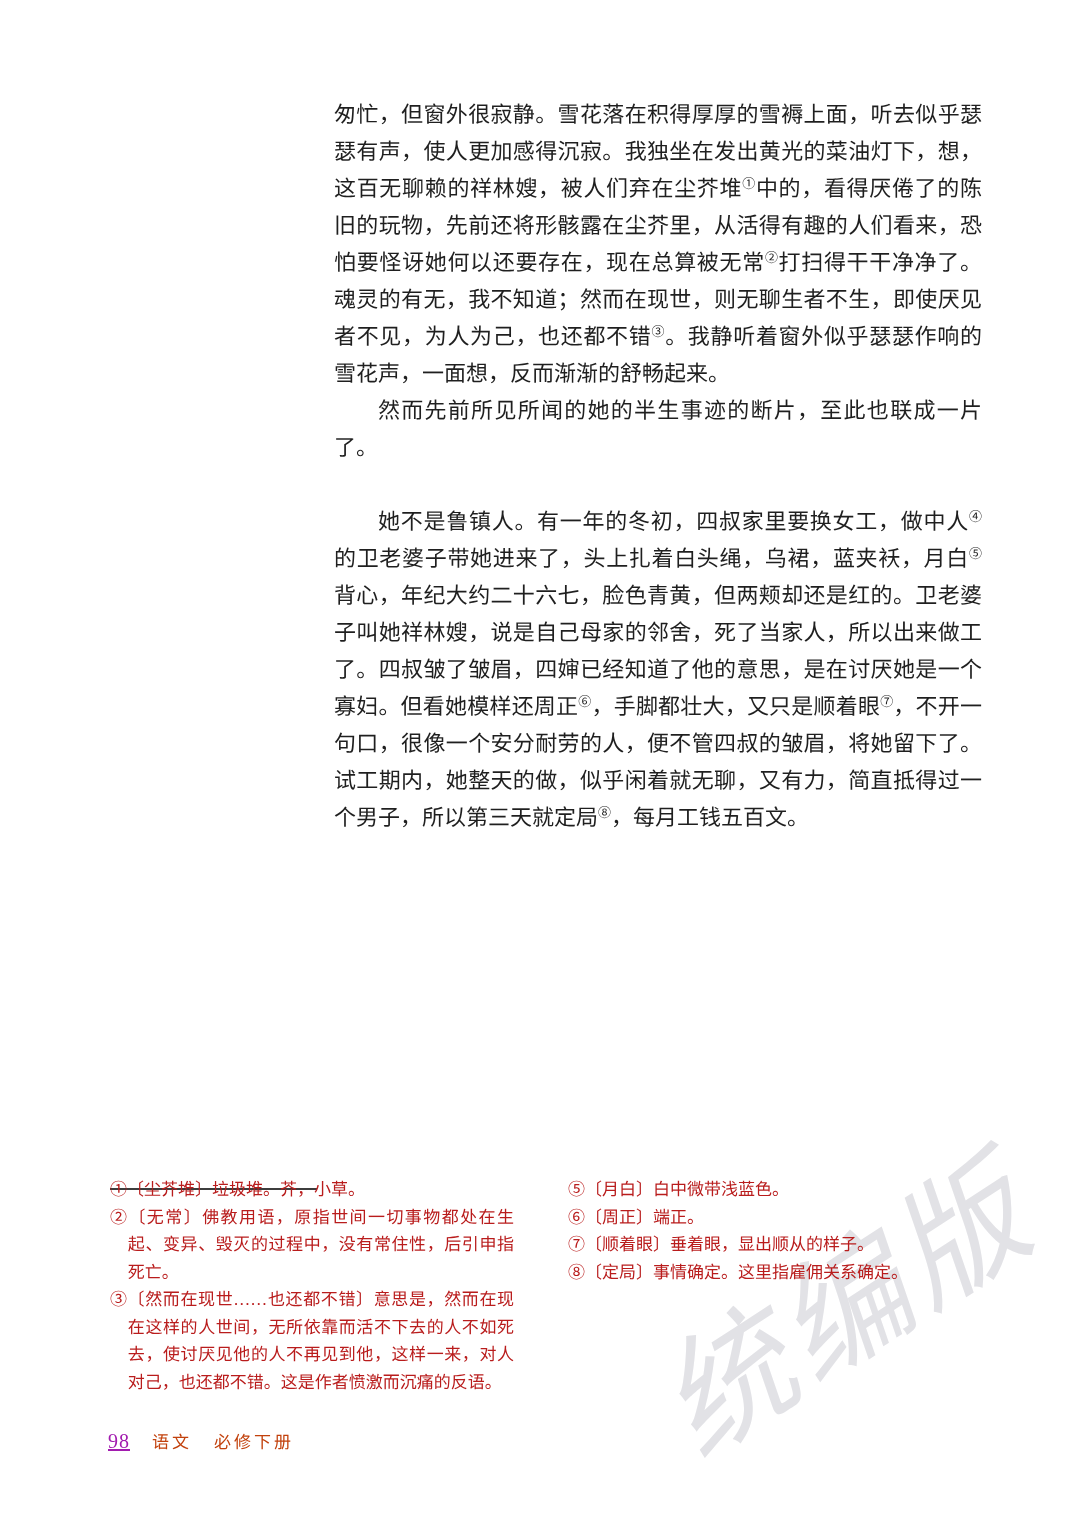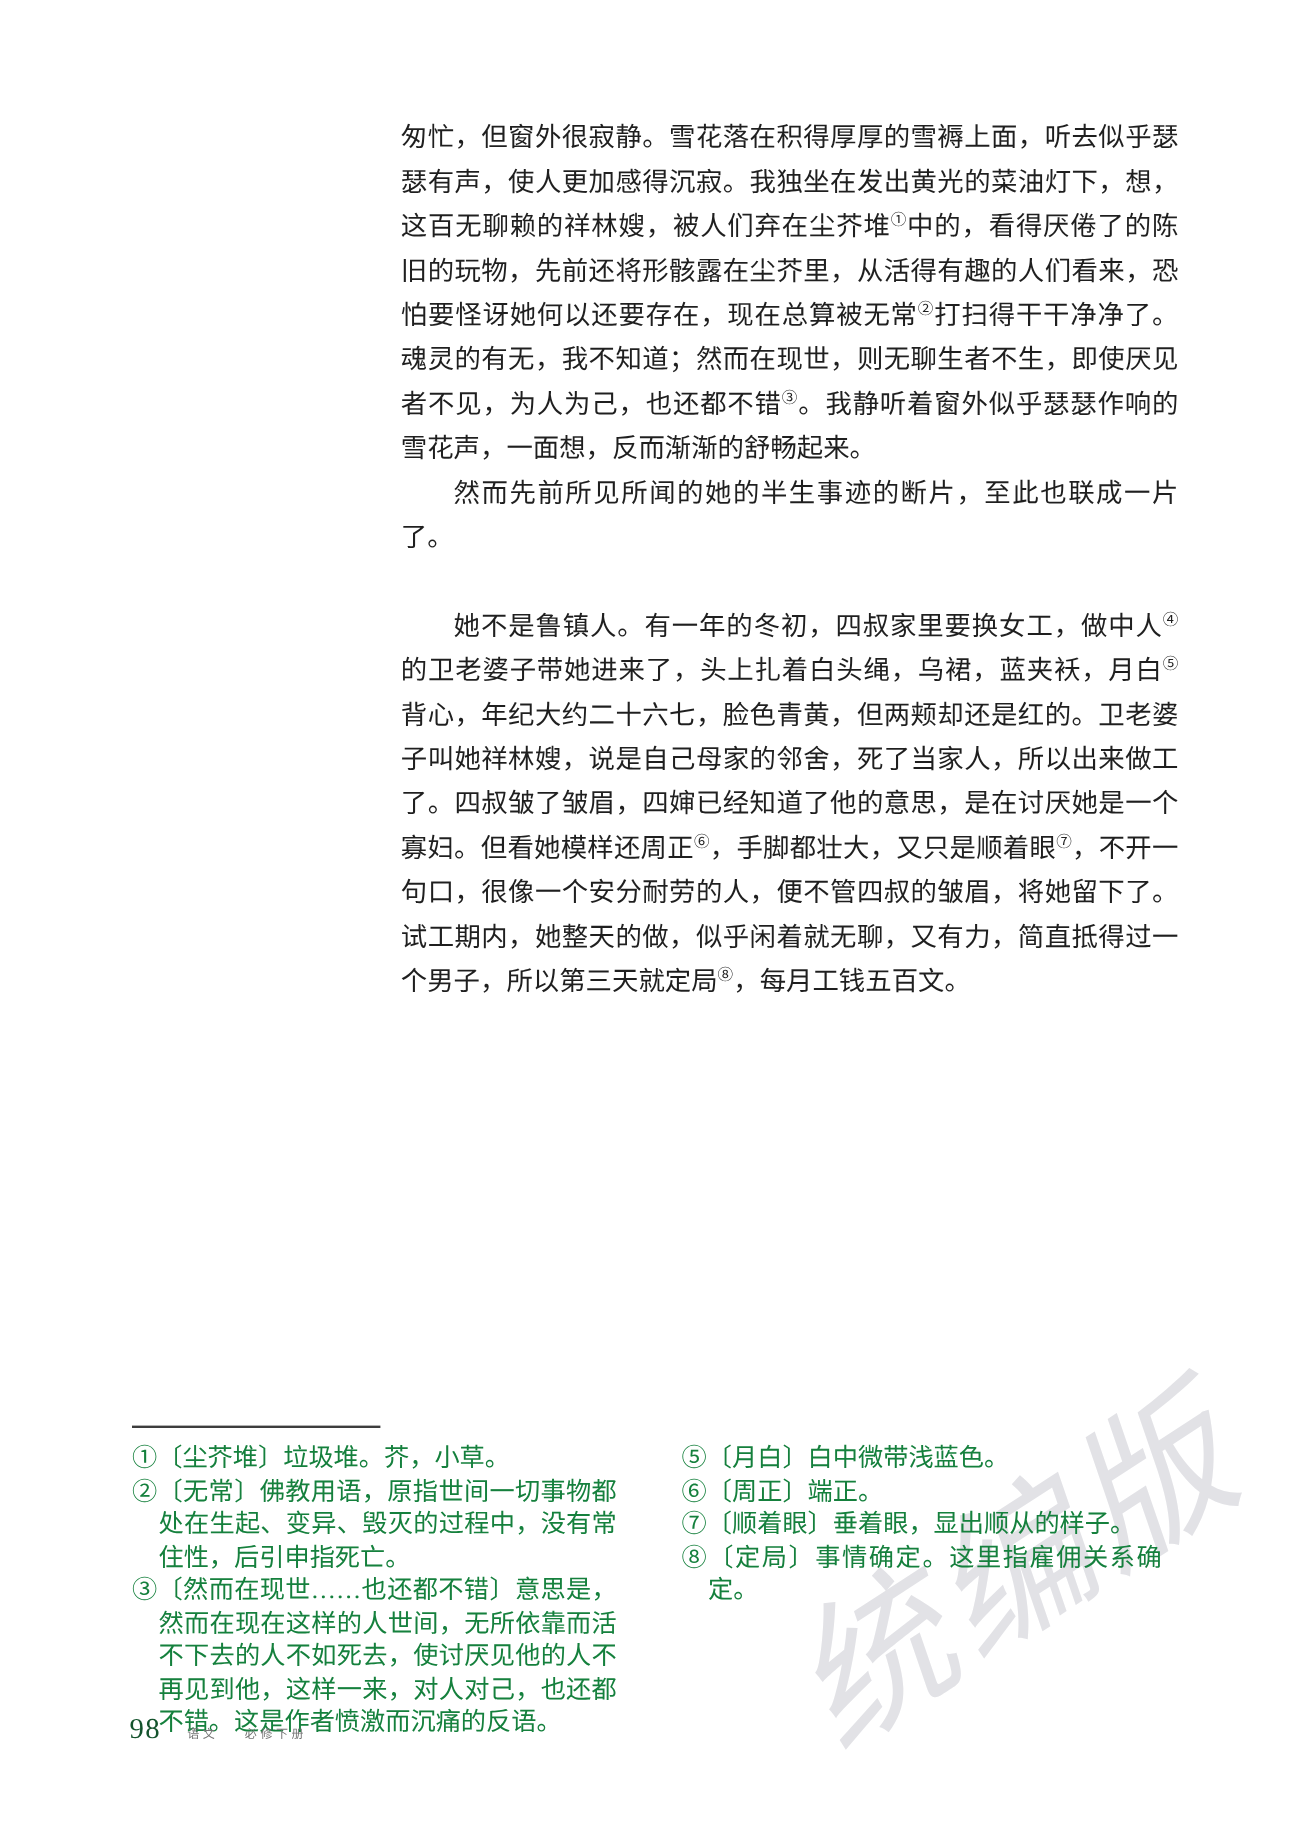--- a/index.html
+++ b/index.html
@@ -55,48 +55,49 @@
   .fn-rule {
     left: 110px;
     top: 1188px;
     width: 207px;
     height: 2px;
     background: #3d3d3d;
   }
 
   
   .fn-col {
-    top: 1202px;
-    font-size: 21px;
+    top: 1176px;
+    font-size: 17px;
     line-height: 27.5px;
     text-align: justify;
     text-justify: inter-ideograph;
-    color: #15803d;
+    color: #b91c1c;
   }
   .fn-left  { left: 110px; width: 404px; }
   .fn-right { left: 568px; width: 400px; }
   .footnote { padding-left: 1.05em; text-indent: -1.05em; }
 
   
   .footer {
     left: 108px;
     top: 1428px;
     display: flex;
     align-items: baseline;
     gap: 22px;
   }
   .pnum {
-    font-size: 24px;
+    font-size: 20px;
     letter-spacing: 1px;
-    color: #14532d;
+    color: #a21caf;
+    text-decoration: underline;
   }
   .flabel {
-    font-size: 10px;
+    font-size: 17px;
     letter-spacing: 3px;
-    color: #737373;
+    color: #c2410c;
     font-family: "Liberation Sans", "DejaVu Sans", sans-serif;
   }
 </style>
 </head>
 <body>
 
 <div class="watermark">统编版</div>
 
 <div class="layer main-text" id="main-text">
     <p class="">匆忙，但窗外很寂静。雪花落在积得厚厚的雪褥上面，听去似乎瑟瑟有声，使人更加感得沉寂。我独坐在发出黄光的菜油灯下，想，这百无聊赖的祥林嫂，被人们弃在尘芥堆<sup class="fn-ref">①</sup>中的，看得厌倦了的陈旧的玩物，先前还将形骸露在尘芥里，从活得有趣的人们看来，恐怕要怪讶她何以还要存在，现在总算被无常<sup class="fn-ref">②</sup>打扫得干干净净了。魂灵的有无，我不知道；然而在现世，则无聊生者不生，即使厌见者不见，为人为己，也还都不错<sup class="fn-ref">③</sup>。我静听着窗外似乎瑟瑟作响的雪花声，一面想，反而渐渐的舒畅起来。</p>

